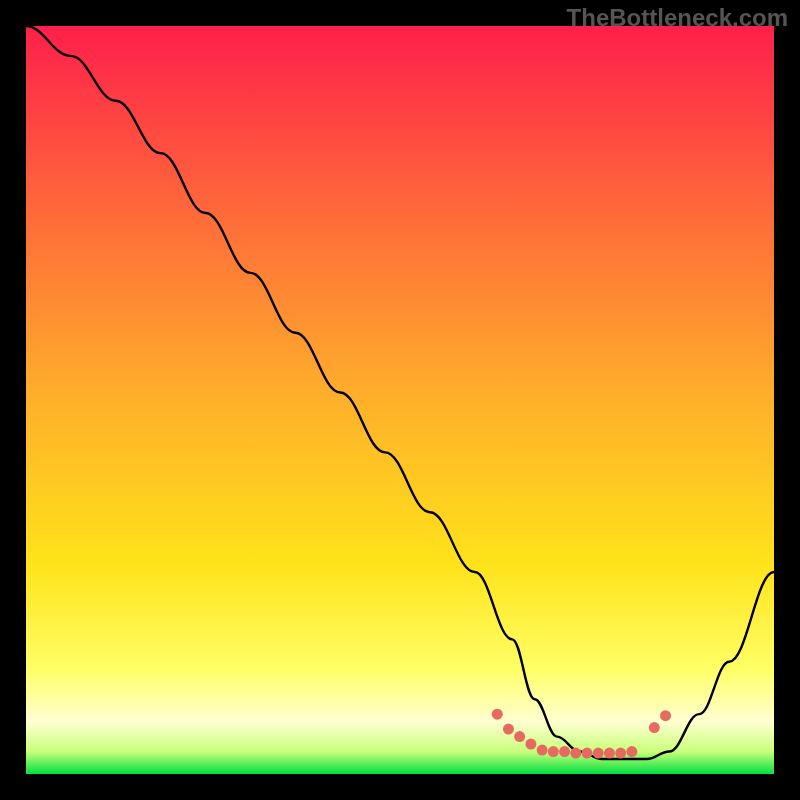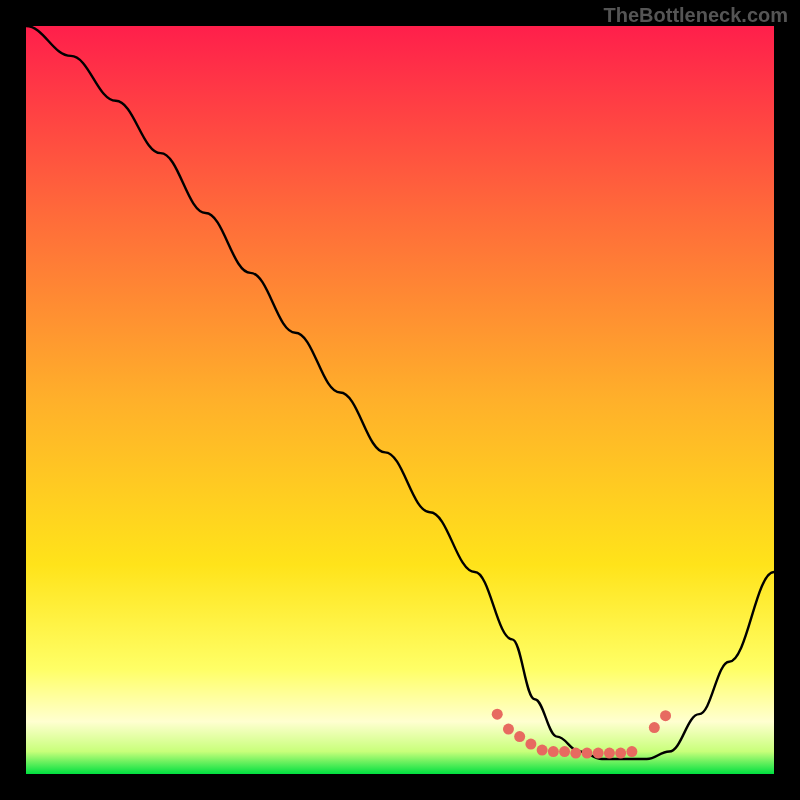--- a/index.html
+++ b/index.html
@@ -9,21 +9,21 @@
     height: 800px;
     background: #000;
     font-family: Arial, Helvetica, sans-serif;
     overflow: hidden;
   }
   .watermark {
     position: absolute;
     top: 4px;
     right: 12px;
     color: #555;
-    font-size: 20px;
+    font-size: 24px;
     font-weight: bold;
     z-index: 10;
   }
   .plot-wrap {
     position: absolute;
     top: 26px;
     left: 26px;
     width: 748px;
     height: 748px;
   }

